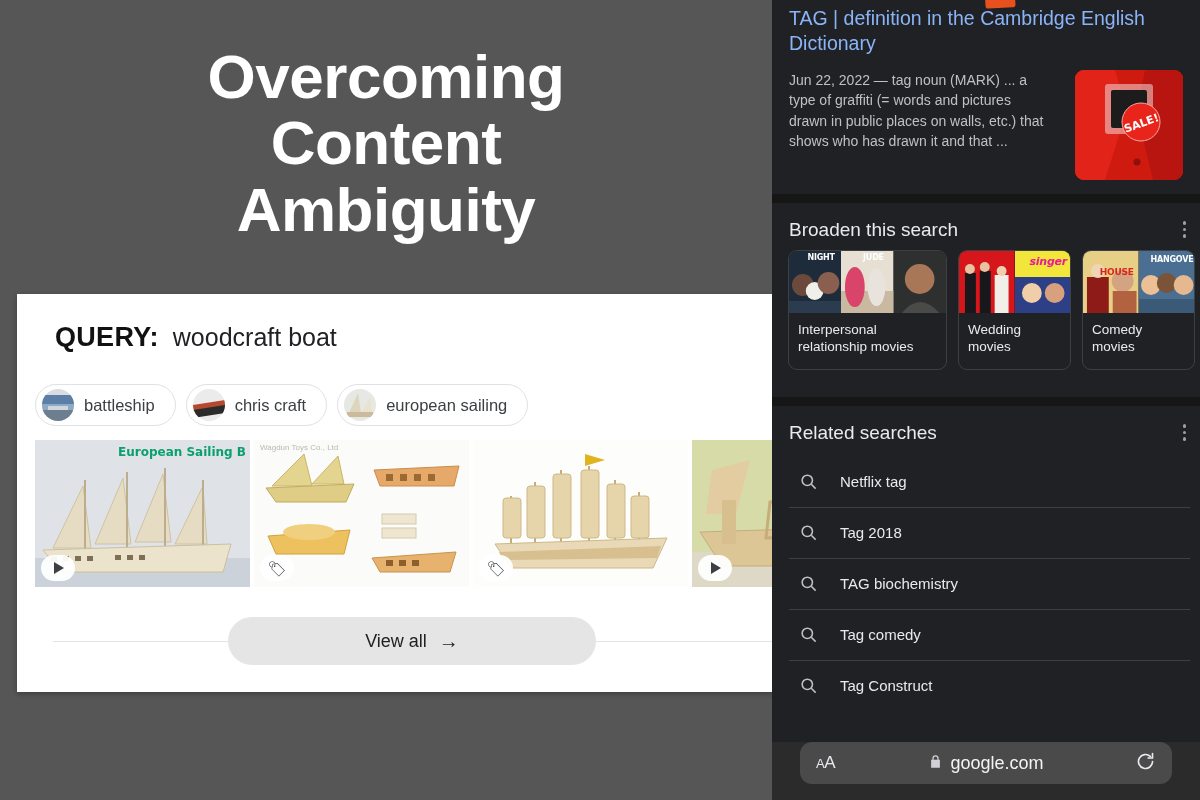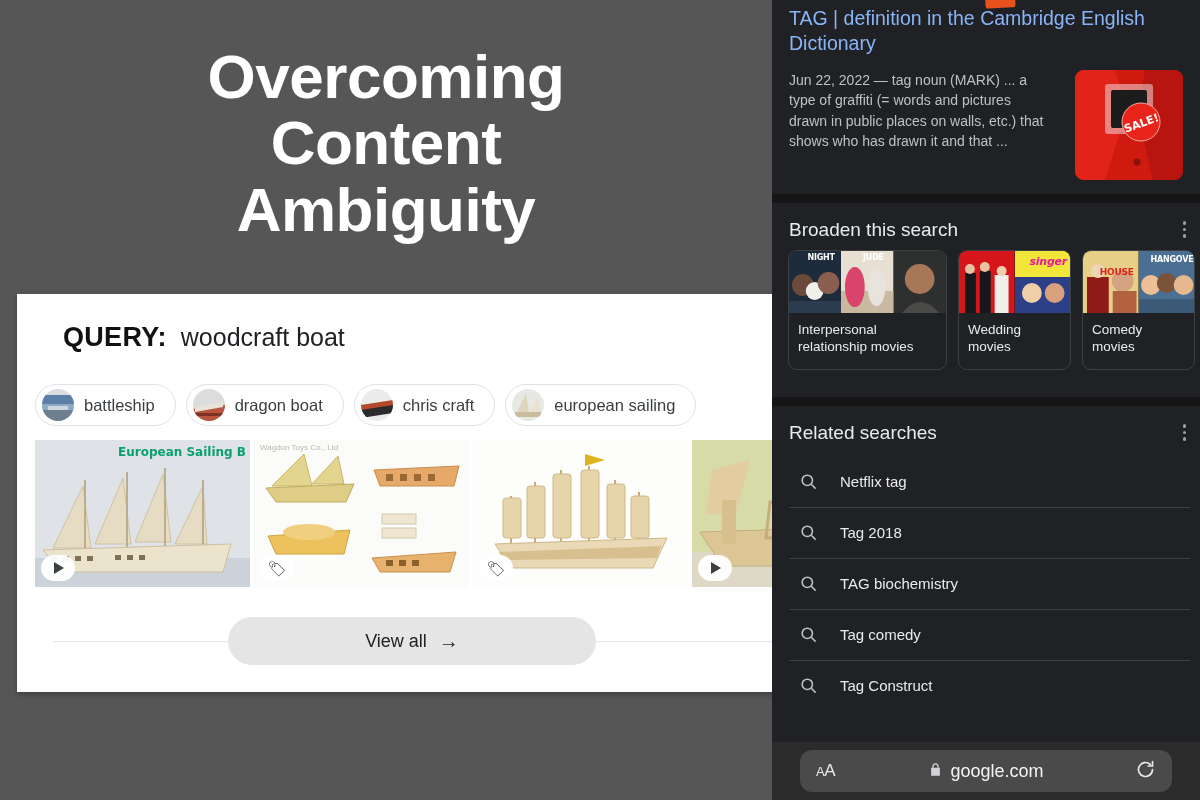--- a/index.html
+++ b/index.html
@@ -33,21 +33,21 @@
     position: absolute; left: 17px; top: 294px;
     width: 790px; height: 398px;
     background: #ffffff;
     overflow: hidden;
     box-shadow: 0 2px 5px rgba(0,0,0,0.28);
   }
   #card-inner { position: relative; width: 790px; height: 398px; }
 
   .query-row {
     position: absolute; left: 38px; top: 28px;
-    display: flex; align-items: baseline; gap: 14px; margin-left: 8px;
+    display: flex; align-items: baseline; gap: 14px;
   }
   .query-label {
     font-size: 27px; font-weight: 700; color: #111;
     letter-spacing: 0.3px;
   }
   .query-text {
     font-size: 25px; color: #202124; font-weight: 400;
   }
   .kebab {
     position: absolute; left: 426px; top: 332px;
@@ -210,21 +210,21 @@
   }
   .rs-label { font-size: 15px; color: #e8eaed; }
   .mag { width: 19px; height: 19px; flex: 0 0 19px; }
 
   
   #urlbar-zone {
     position: absolute; left: 0; bottom: 0; width: 428px; height: 58px;
     background: #2b2b2b;
   }
   #urlbar {
-    position: absolute; left: 28px; top: 8px;
+    position: absolute; left: 28px; top: 0;
     width: 372px; height: 42px; border-radius: 12px;
     background: #4a4a4a;
     display: flex; align-items: center;
   }
   #aa-btn { position: absolute; left: 16px; color: #e8eaed; font-size: 17px; letter-spacing: -0.5px; }
   #aa-btn .sm { font-size: 13px; }
   #url-center {
     position: absolute; left: 0; right: 0; display: flex;
     align-items: center; justify-content: center; gap: 7px;
   }
@@ -269,31 +269,20 @@
               <rect width="32" height="32" fill="#d9dde2"></rect>
               <rect y="6" width="32" height="9" fill="#5b7fa6"></rect>
               <rect y="15" width="32" height="6" fill="#8ea9c4"></rect>
               <rect y="21" width="32" height="11" fill="#6d7f8e"></rect>
               <rect x="6" y="17" width="20" height="4" fill="#cfd6dd"></rect>
             </svg>
           </span>
           <span class="chip-label">battleship</span>
         </div>
 
-        <div class="chip">
-          <span class="chip-thumb">
-            <svg class="ph" viewBox="0 0 32 32" preserveAspectRatio="none">
-              <rect width="32" height="32" fill="#dcdcdc"></rect>
-              <path d="M0 20 L32 16 L32 32 L0 32 Z" fill="#b8553f"></path>
-              <path d="M2 18 L30 13 L30 18 L2 23 Z" fill="#e8e2d8"></path>
-              <rect x="0" y="24" width="32" height="3" fill="#7e3226"></rect>
-            </svg>
-          </span>
-          <span class="chip-label">dragon boat</span>
-        </div>
 
         <div class="chip">
           <span class="chip-thumb">
             <svg class="ph" viewBox="0 0 32 32" preserveAspectRatio="none">
               <rect width="32" height="32" fill="#ebebeb"></rect>
               <path d="M0 16 L32 11 L32 17 L0 22 Z" fill="#b5492f"></path>
               <path d="M0 21 L32 16 L32 24 L0 29 Z" fill="#2b2b2b"></path>
             </svg>
           </span>
           <span class="chip-label">chris craft</span>

